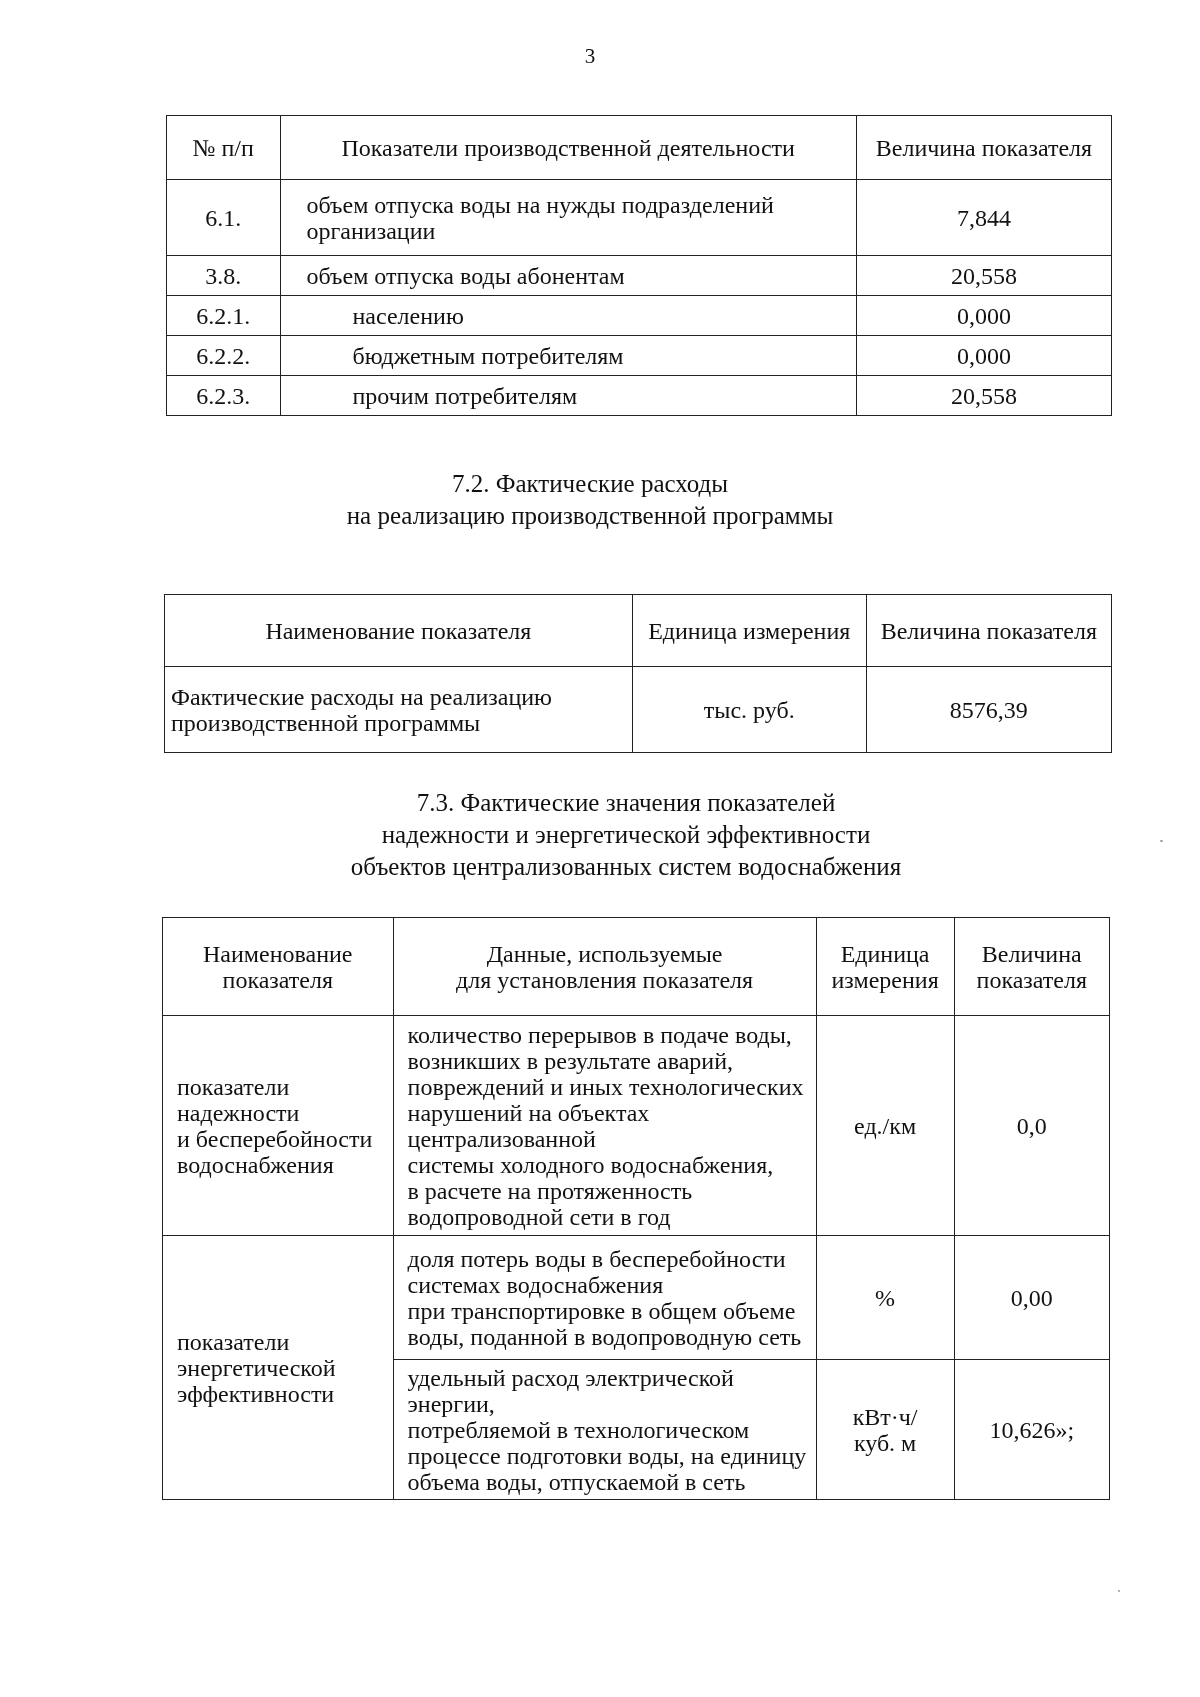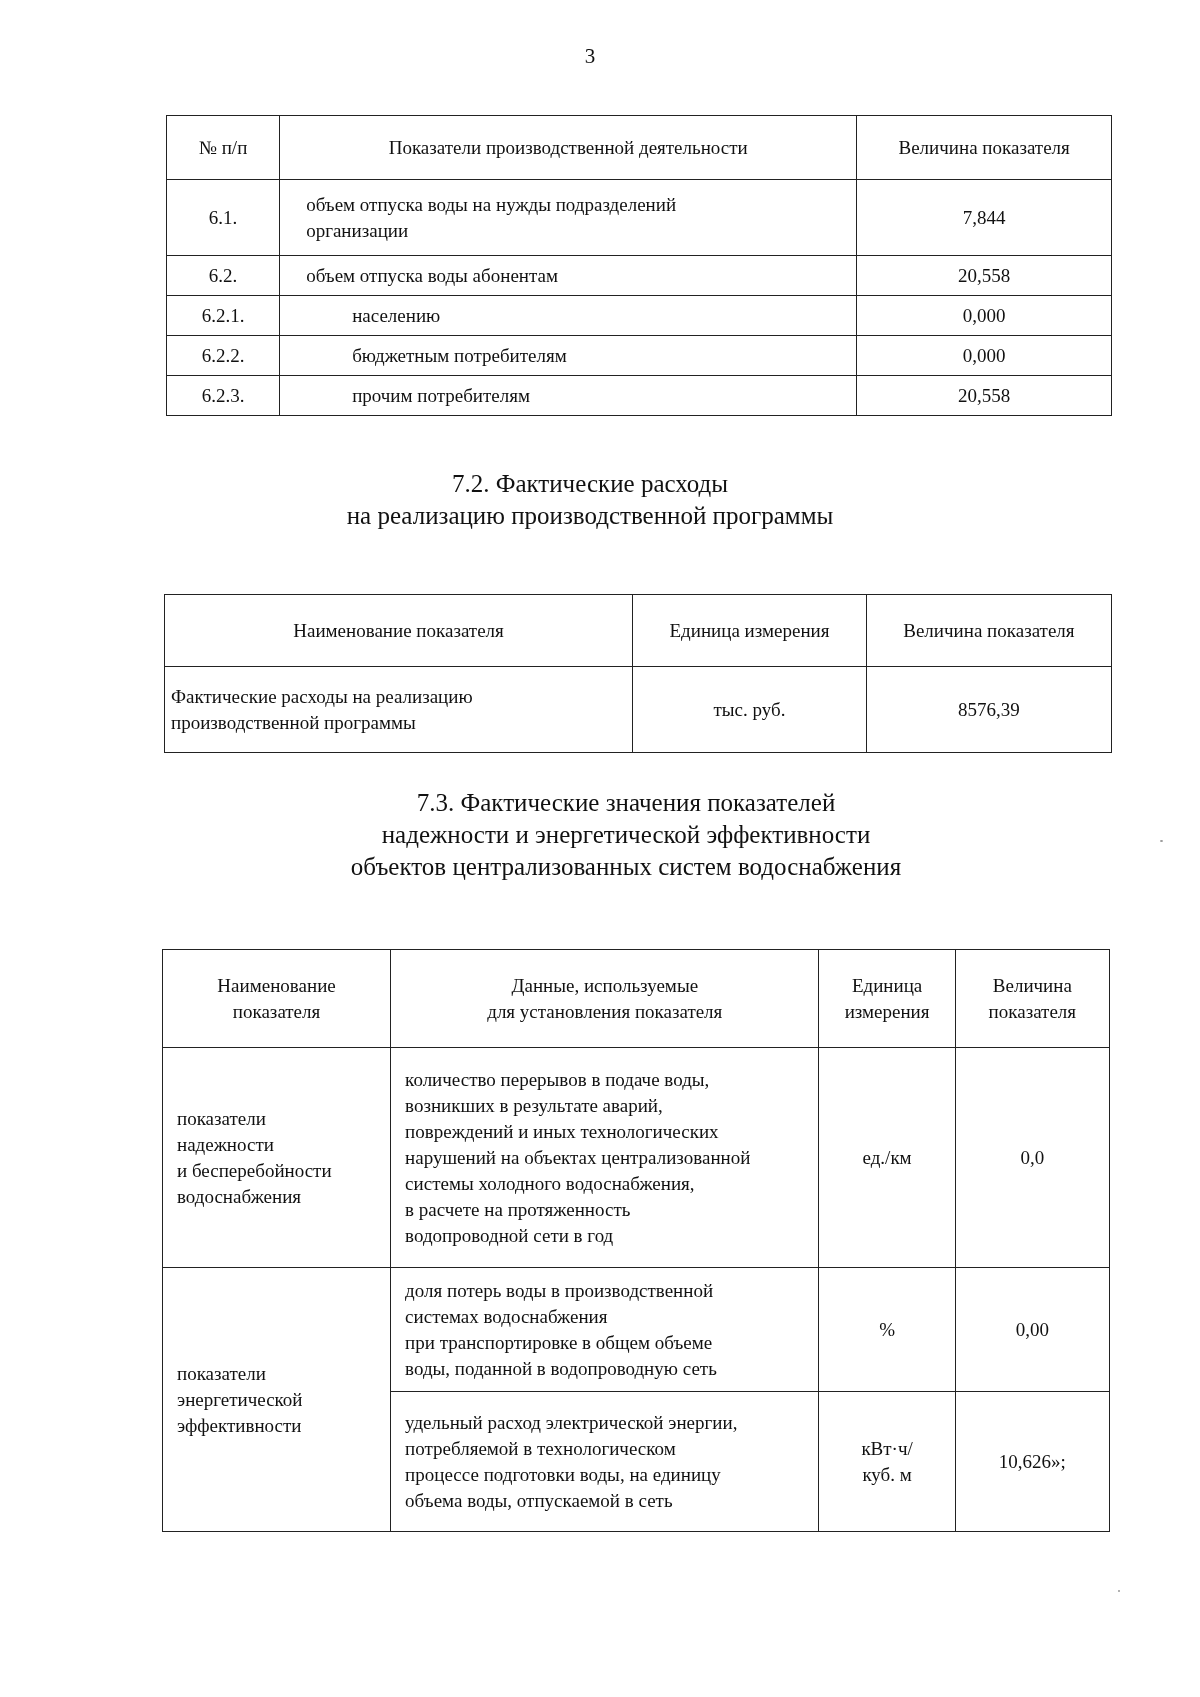--- a/index.html
+++ b/index.html
@@ -19,21 +19,21 @@
       position: absolute;
       top: 44px;
       left: 0;
       width: 1180px;
       text-align: center;
       font-size: 21px;
     }
     table {
       position: absolute;
       border-collapse: collapse;
-      font-size: 19px;
+      font-size: 24px;
       line-height: 26px;
     }
     td, th {
       border: 1.5px solid #222222;
       font-weight: normal;
       vertical-align: middle;
       padding: 0 6px;
     }
     .c { text-align: center; }
     .l { text-align: left; }
@@ -62,21 +62,21 @@
 
     
     #t2 { top: 594px; left: 164px; width: 948px; }
     #t2 .col1 { width: 476px; }
     #t2 .col2 { width: 230px; }
     #t2 .col3 { width: 242px; }
     #t2 .hdr { height: 72px; }
     #t2 .r1 { height: 86px; }
 
     
-    #t3 { top: 917px; left: 162px; width: 948px; margin-top: 32px; }
+    #t3 { top: 917px; left: 162px; width: 948px; }
     #t3 .col1 { width: 224px; }
     #t3 .col2 { width: 448px; }
     #t3 .col3 { width: 128px; }
     #t3 .col4 { width: 148px; }
     #t3 .hdr { height: 98px; }
     #t3 .r-rel { height: 220px; }
     #t3 .r-loss { height: 124px; }
     #t3 .r-elec { height: 140px; }
     #t3 td.pad-l { padding-left: 14px; padding-right: 2px; }
     #t3 .cat-energy { vertical-align: middle; padding-top: 0; }
@@ -102,21 +102,21 @@
   </tr>
   <tr class="r-61">
     <td class="c">6.1.</td>
     <td class="l ind1">
       <span class="line">объем отпуска воды на нужды подразделений</span>
       <span class="line">организации</span>
     </td>
     <td class="c">7,844</td>
   </tr>
   <tr class="r-std">
-    <td class="c">6.2.</td>
+    <td class="c">3.8.</td>
     <td class="l ind1">объем отпуска воды абонентам</td>
     <td class="c">20,558</td>
   </tr>
   <tr class="r-std">
     <td class="c">6.2.1.</td>
     <td class="l ind2">населению</td>
     <td class="c">0,000</td>
   </tr>
   <tr class="r-std">
     <td class="c">6.2.2.</td>
@@ -201,21 +201,21 @@
     <td class="c">0,0</td>
   </tr>
 
   <tr class="r-loss">
     <td class="l pad-l cat-energy" rowspan="2">
       <span class="line">показатели</span>
       <span class="line">энергетической</span>
       <span class="line">эффективности</span>
     </td>
     <td class="l pad-l">
-      <span class="line">доля потерь воды в производственной</span>
+      <span class="line">доля потерь воды в бесперебойности</span>
       <span class="line">системах водоснабжения</span>
       <span class="line">при транспортировке в общем объеме</span>
       <span class="line">воды, поданной в водопроводную сеть</span>
     </td>
     <td class="c">%</td>
     <td class="c">0,00</td>
   </tr>
 
   <tr class="r-elec">
     <td class="l pad-l">

